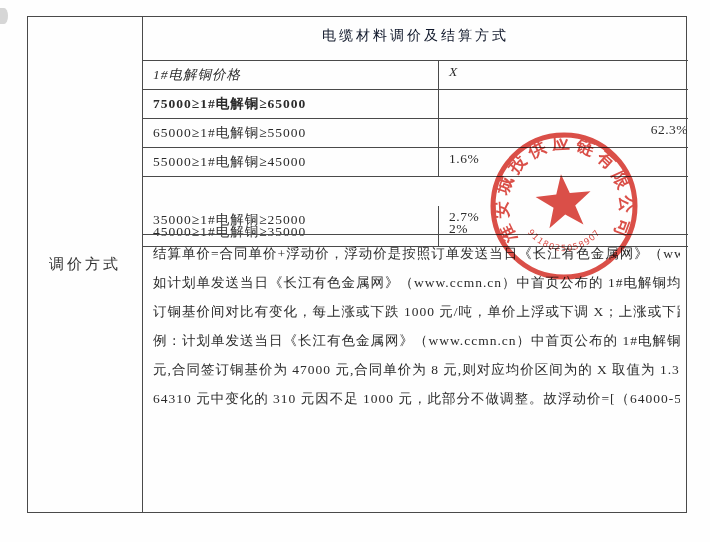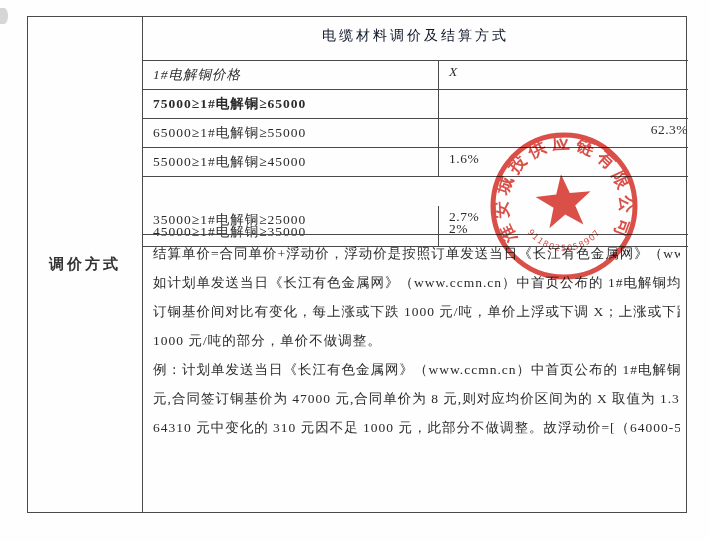--- a/index.html
+++ b/index.html
@@ -20,21 +20,21 @@
     position:absolute;left:27px;top:16px;width:660px;height:497px;
     border:1.5px solid #4a4a4a;
     box-sizing:border-box;
   }
   .label-col{
     position:absolute;left:0;top:0;width:115px;height:100%;
     border-right:1.5px solid #4a4a4a;box-sizing:border-box;
     display:flex;align-items:center;justify-content:center;
   }
   .label-col span{
-    font-size:15px;font-weight:bold;letter-spacing:3px;color:#333;
+    font-size:15px;font-weight:normal;letter-spacing:3px;color:#333;
   }
   .title-row{
     position:absolute;left:115px;top:0;width:545px;height:44px;
     border-bottom:1.5px solid #4a4a4a;box-sizing:border-box;
     text-align:center;
   }
   .title-row span{
     display:inline-block;margin-top:10px;
     font-size:14px;letter-spacing:3px;color:#0f172a;
   }
@@ -115,21 +115,20 @@
 
     <div class="p-row" style="top:189px;">
       <div class="c1">35000≥1#电解铜≥25000</div>
       <div class="c2">2.7%</div>
     </div>
 
     <div class="terms">
       <div class="line">结算单价=合同单价+浮动价，浮动价是按照订单发送当日《长江有色金属网》（www.cc</div>
       <div class="line">如计划单发送当日《长江有色金属网》（www.ccmn.cn）中首页公布的 1#电解铜均价与</div>
       <div class="line">订铜基价间对比有变化，每上涨或下跌 1000 元/吨，单价上浮或下调 X；上涨或下跌幅</div>
-      <div class="line">1000 元/吨的部分，单价不做调整。</div>
       <div class="line">例：计划单发送当日《长江有色金属网》（www.ccmn.cn）中首页公布的 1#电解铜均价为</div>
       <div class="line">元,合同签订铜基价为 47000 元,合同单价为 8 元,则对应均价区间为的 X 取值为 1.30%和</div>
       <div class="line">64310 元中变化的 310 元因不足 1000 元，此部分不做调整。故浮动价=[（64000-5</div>
     </div>
 
   </div>
 
   <div class="stamp">
     <svg width="150" height="150" viewBox="0 0 150 150" xmlns="http://www.w3.org/2000/svg">
       <defs>

